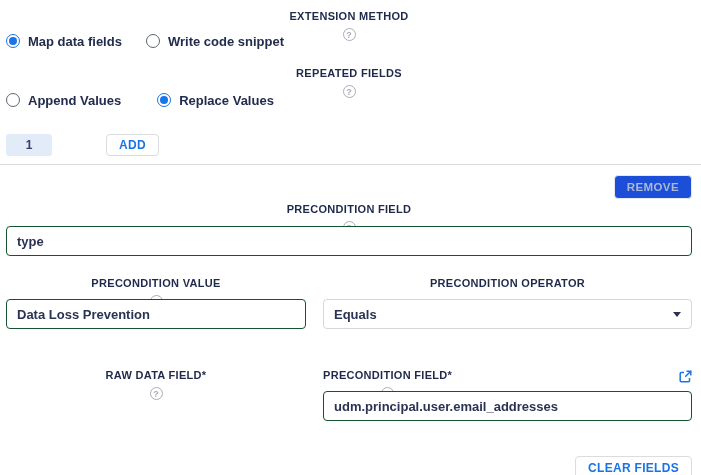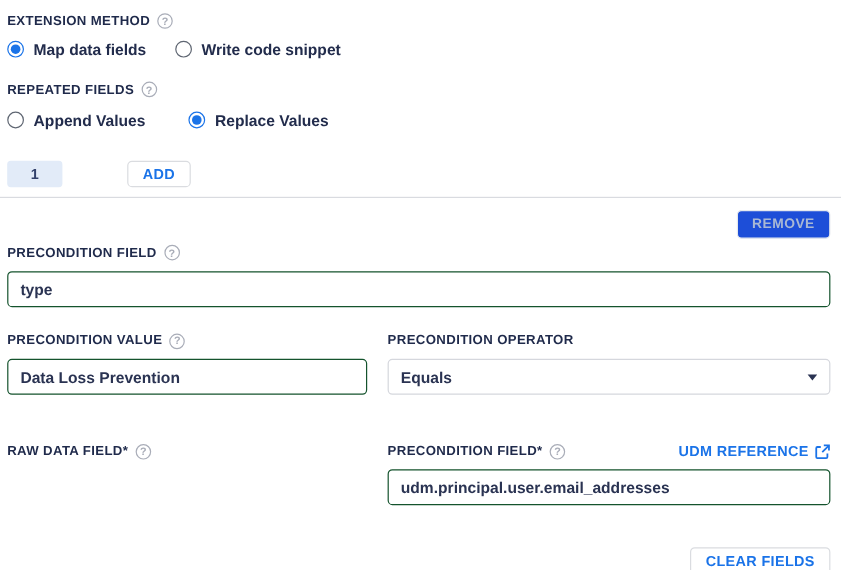--- a/index.html
+++ b/index.html
@@ -5,21 +5,21 @@
   * { box-sizing: border-box; margin: 0; padding: 0; }
   html,body { width:701px; height:475px; background:#ffffff; }
   body {
     font-family: "Liberation Sans", sans-serif;
     color:#1f2a4b;
     overflow:hidden;
   }
   .page { padding:10px 9px 0 6px; }
 
   
-  .field-label-row { display:flex; align-items:center; gap:6px; height:15px; }
+  .field-label-row { display:flex; align-items:center; gap:6px; height:15px;flex-direction:column; }
   .field-label {
     font-size:11px; font-weight:700; letter-spacing:.3px; color:#1f2a4b;
     white-space:nowrap;
   }
   .help-icon {
     width:13px; height:13px; border-radius:50%;
     border:1px solid #a9adb8; color:#a9adb8;
     display:inline-flex; align-items:center; justify-content:center;
     font-size:9px; font-weight:700; flex:0 0 auto;
   }
@@ -196,21 +196,20 @@
         <span class="help-icon"></span>
       </div>
     </div>
     <div class="col">
       <div class="label-with-link">
         <span class="field-label-row">
           <span class="field-label">PRECONDITION FIELD*</span>
           <span class="help-icon"></span>
         </span>
         <a class="udm-link">
-          <span>UDM REFERENCE</span>
           <svg width="13" height="13" viewBox="0 0 13 13" fill="none">
             <path d="M5 2.5H2.2a1 1 0 0 0-1 1v7.3a1 1 0 0 0 1 1h7.3a1 1 0 0 0 1-1V8" stroke="#1a73e8" stroke-width="1.5"></path>
             <path d="M7.5 1.2h4.3v4.3" stroke="#1a73e8" stroke-width="1.5"></path>
             <path d="M11.5 1.5 6.2 6.8" stroke="#1a73e8" stroke-width="1.5"></path>
           </svg>
         </a>
       </div>
       <input class="text-input" type="text" value="udm.principal.user.email_addresses" style="">
     </div>
   </div>

